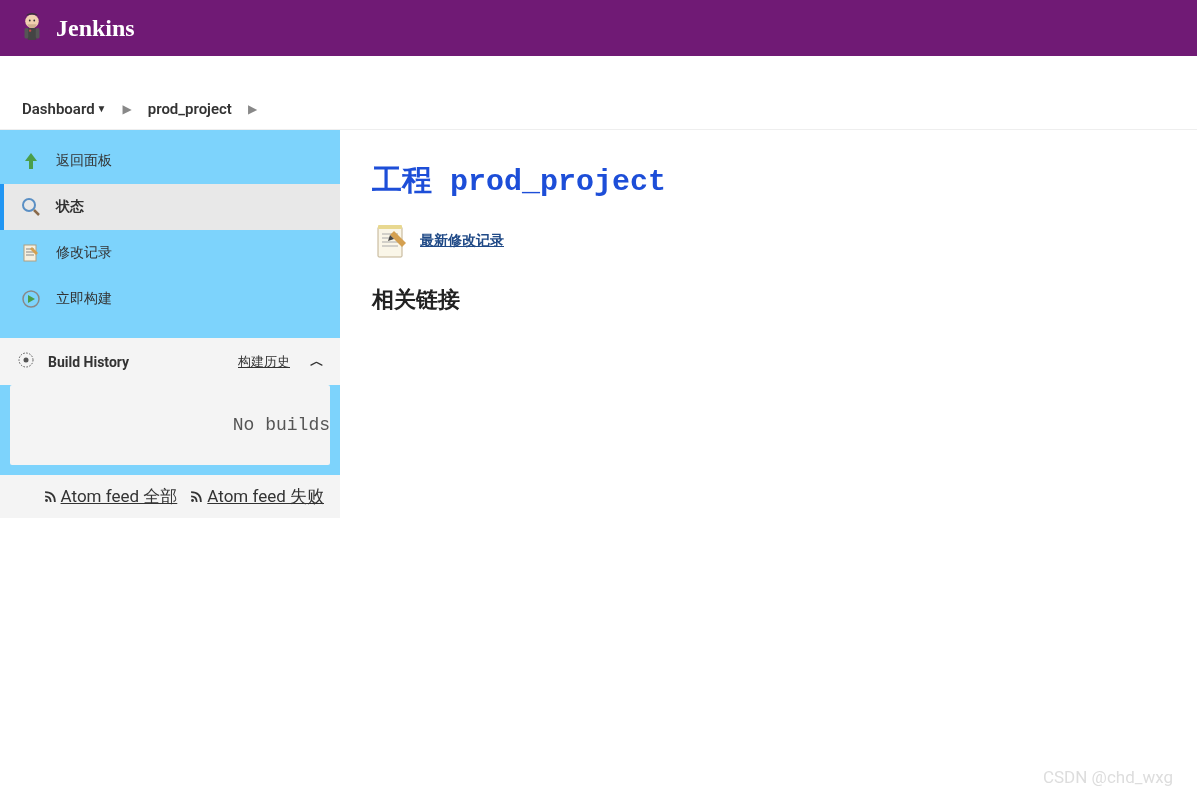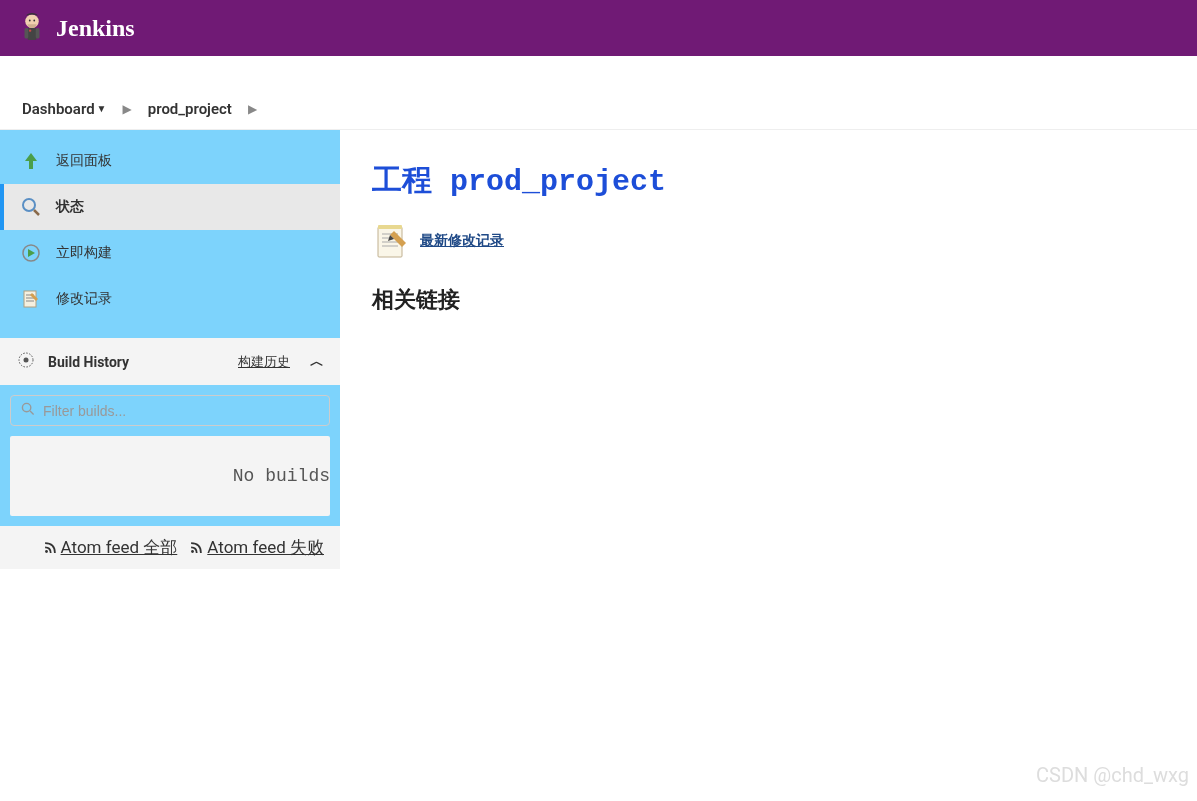--- a/index.html
+++ b/index.html
@@ -39,21 +39,21 @@
     .feed-row { background: #f4f4f4; padding: 10px 16px; display: flex; justify-content: flex-end; gap: 12px; margin-top: 10px; }
     .feed-link { display: flex; align-items: center; gap: 4px; font-size: 17px; text-decoration: underline; color: #333; cursor: pointer; }
     
     .main { flex: 1; padding: 30px 32px; }
     .page-title { font-size: 30px; font-weight: 700; color: #1d4ed8; margin-bottom: 20px; font-family: Liberation Mono, monospace; }
     .changes-row { display: flex; align-items: center; gap: 8px; margin-bottom: 24px; }
     .notepad-icon { width: 40px; height: 40px; }
     .changes-link { color: #204a87; font-size: 14px; font-weight: 600; text-decoration: underline; cursor: pointer; }
     .section-title { font-size: 22px; font-weight: 700; color: #222; }
     
-    .watermark { position: fixed; bottom: 14px; right: 8px; color: #ddd; font-size: 20px; }
+    .watermark { position: fixed; bottom: 14px; right: 24px; color: #ddd; font-size: 17px; }
   </style>
 </head>
 <body>
 
 <div class="header">
   <div class="logo-area">
     <svg class="jenkins-logo" viewBox="0 0 40 48">
       <circle cx="20" cy="15" r="9" fill="#f0d0b0"></circle>
       <path d="M11 12 Q11 4 20 4 Q29 4 29 12 L29 10 Q29 6 20 6 Q11 6 11 10 Z" fill="#333"></path>
       <rect x="14" y="24" width="12" height="16" fill="#444" rx="2"></rect>
@@ -96,63 +96,52 @@
           <svg width="20" height="20" viewBox="0 0 20 20">
               <circle cx="8" cy="8" r="6" fill="none" stroke="#5a8fc4" stroke-width="2"></circle>
               <line x1="13" y1="13" x2="18" y2="18" stroke="#8a6a4a" stroke-width="2.5"></line>
             </svg>
         </span>
         <span class="nav-label">状态</span>
       </div>
       <div class="nav-item">
         <span class="nav-icon">
           <svg width="20" height="20" viewBox="0 0 20 20">
-              <circle cx="10" cy="10" r="8" fill="none" stroke="#888" stroke-width="1.5"></circle>
-              <path d="M7 6 L14 10 L7 14 Z" fill="#4a9e4a"></path>
-            </svg>
-        </span>
-        <span class="nav-label">立即构建</span>
-      </div>
-      <div class="nav-item">
-        <span class="nav-icon">
-          <svg width="20" height="20" viewBox="0 0 20 20">
               <rect x="3" y="2" width="12" height="16" fill="#f5f0e0" stroke="#b0a080"></rect>
               <line x1="5" y1="6" x2="13" y2="6" stroke="#888"></line>
               <line x1="5" y1="9" x2="13" y2="9" stroke="#888"></line>
               <line x1="5" y1="12" x2="13" y2="12" stroke="#888"></line>
               <path d="M11 4 L17 10 L15 12 L9 6 Z" fill="#d4a050"></path>
             </svg>
         </span>
         <span class="nav-label">修改记录</span>
+      </div>
+      <div class="nav-item">
+        <span class="nav-icon">
+          <svg width="20" height="20" viewBox="0 0 20 20">
+              <circle cx="10" cy="10" r="8" fill="none" stroke="#888" stroke-width="1.5"></circle>
+              <path d="M7 6 L14 10 L7 14 Z" fill="#4a9e4a"></path>
+            </svg>
+        </span>
+        <span class="nav-label">立即构建</span>
       </div>
     </div>
 
     <div class="build-history-header">
       <span>
         <svg width="20" height="20" viewBox="0 0 20 20">
             <circle cx="10" cy="10" r="7" fill="none" stroke="#555" stroke-width="1" stroke-dasharray="1.5 1.5"></circle>
             <circle cx="10" cy="10" r="2.5" fill="#555"></circle>
           </svg>
       </span>
       <span class="build-history-title">Build History</span>
       <span class="build-history-subtitle">构建历史</span>
       <span class="chevron-up">︿</span>
     </div>
 
-    <div class="filter-wrap">
-      <div class="filter-box">
-        <span>
-          <svg width="14" height="14" viewBox="0 0 20 20">
-              <circle cx="8" cy="8" r="6" fill="none" stroke="#999" stroke-width="2"></circle>
-              <line x1="13" y1="13" x2="18" y2="18" stroke="#999" stroke-width="2"></line>
-            </svg>
-        </span>
-        <input class="filter-input" placeholder="Filter builds..." style="">
-      </div>
-    </div>
 
     <div class="no-builds">No builds</div>
 
     <div class="feed-row">
       <span class="feed-link">
         <svg width="14" height="14" viewBox="0 0 20 20">
             <path d="M3 3 Q17 3 17 17" fill="none" stroke="#333" stroke-width="2.5"></path>
             <path d="M3 9 Q11 9 11 17" fill="none" stroke="#333" stroke-width="2.5"></path>
             <circle cx="5" cy="15" r="2" fill="#333"></circle>
           </svg>

